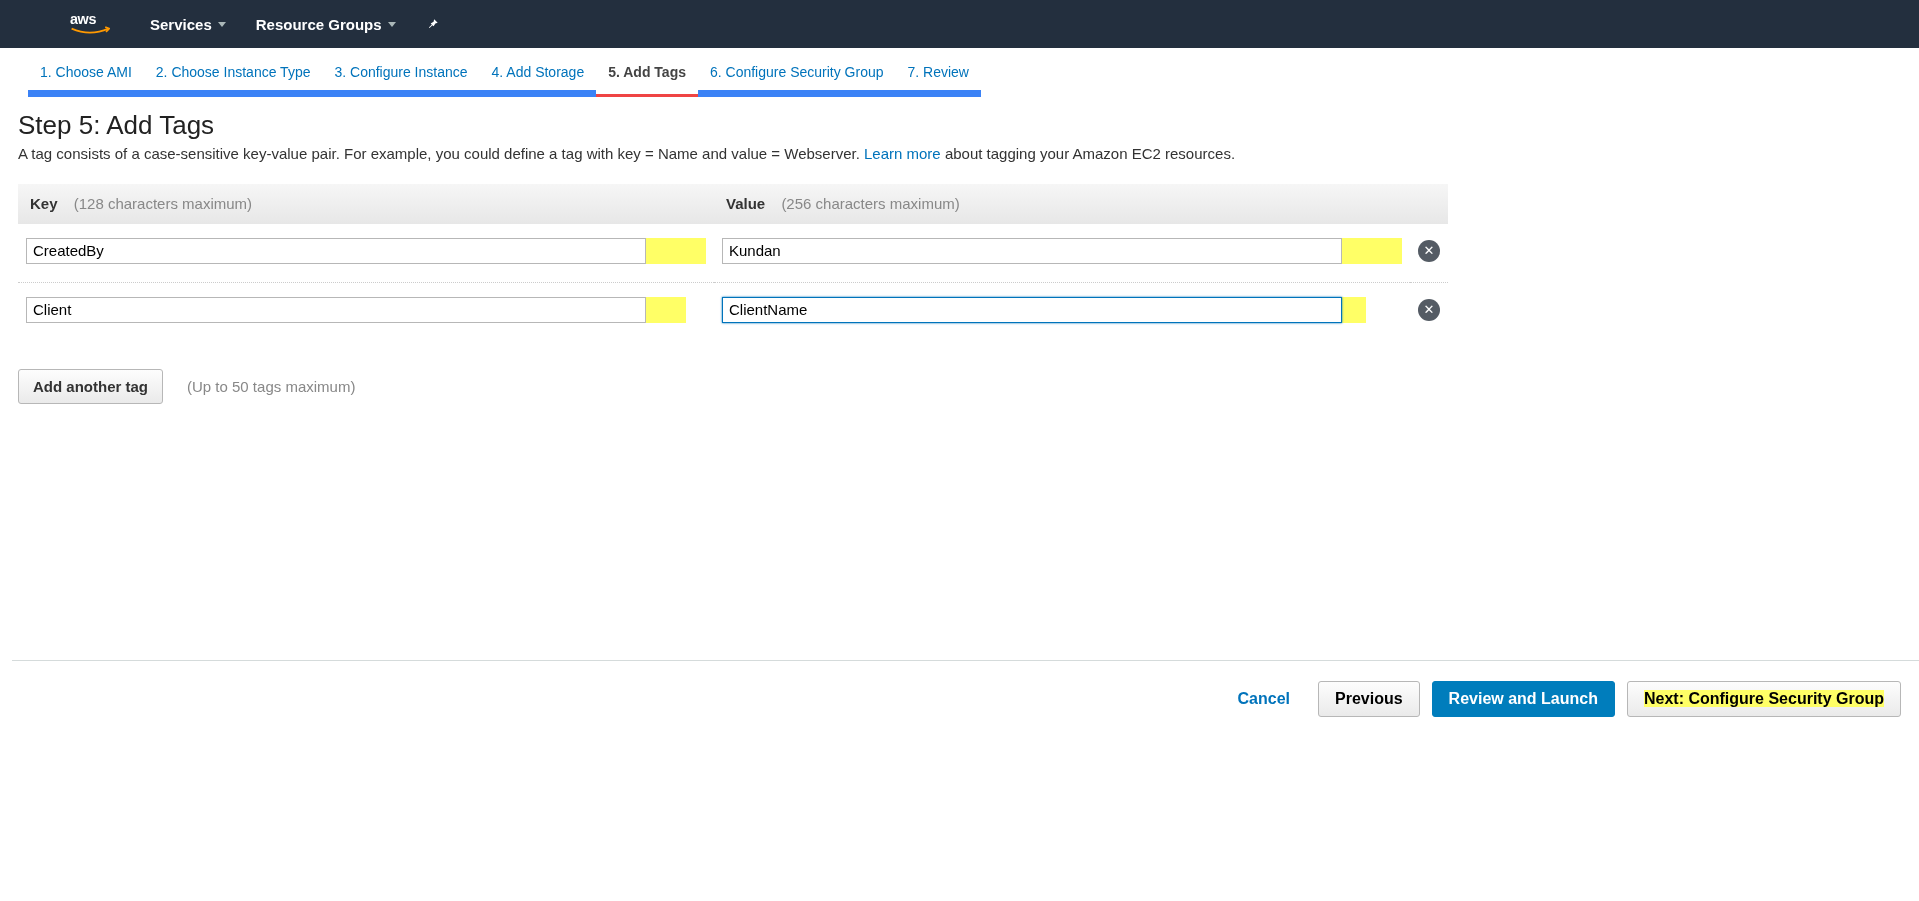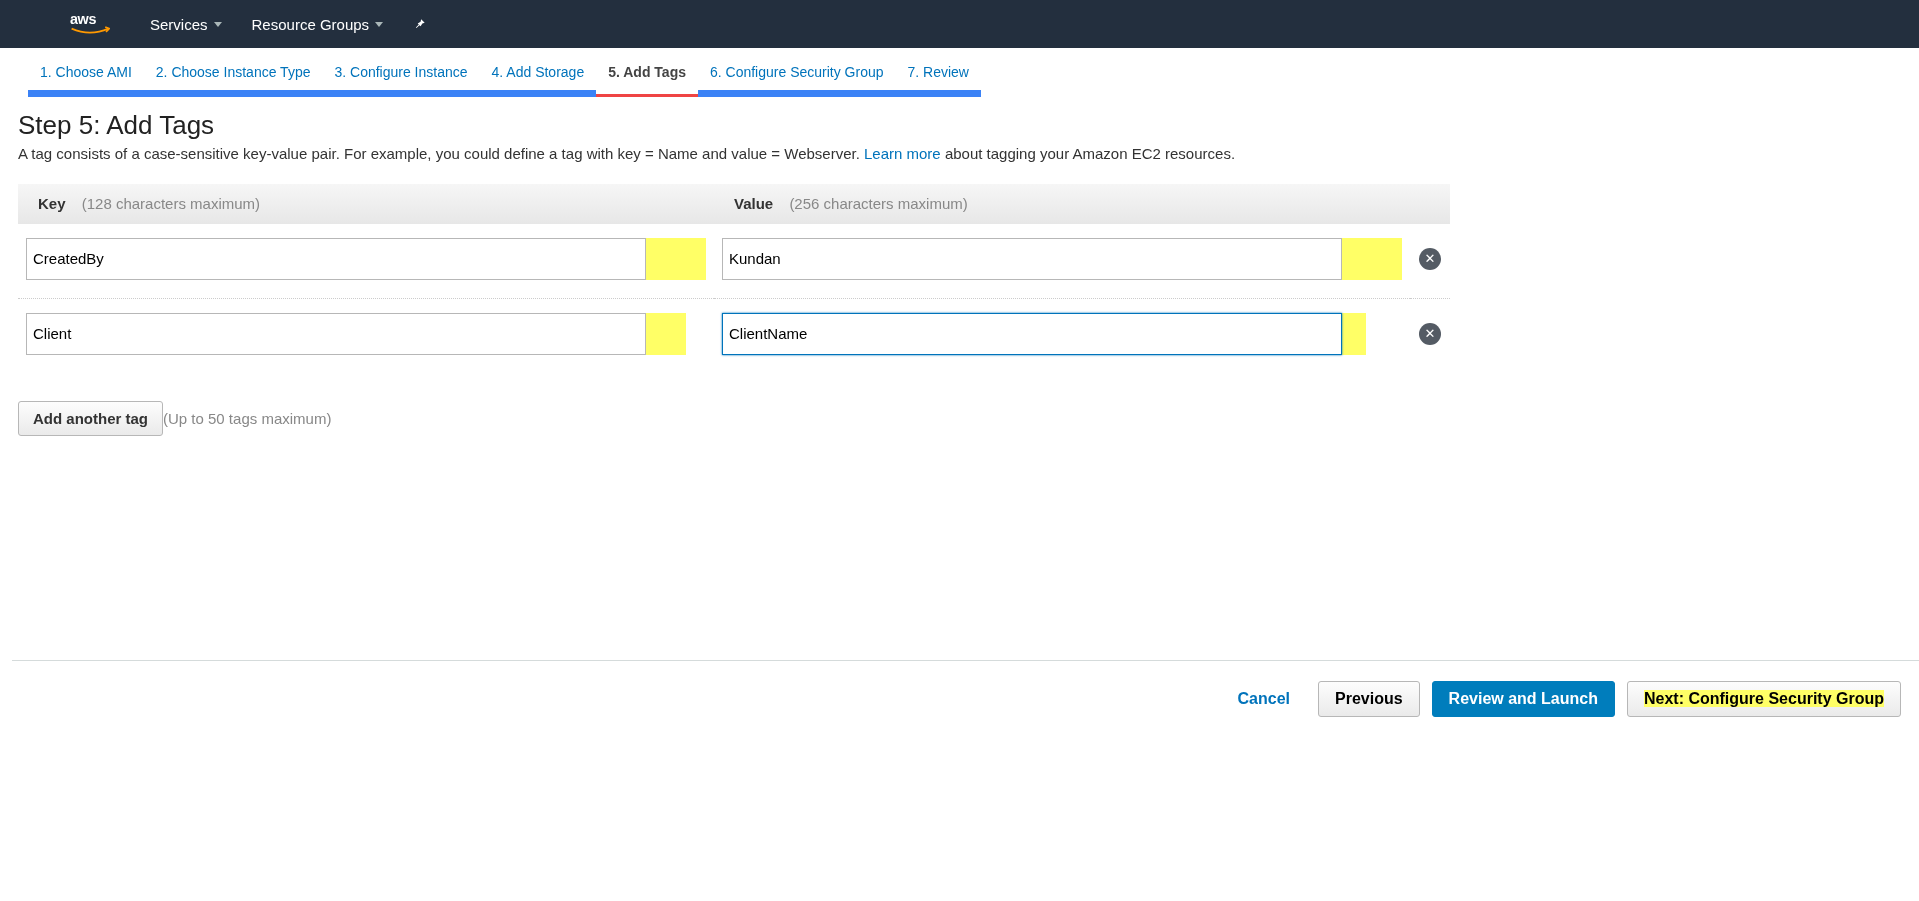--- a/index.html
+++ b/index.html
@@ -3,21 +3,21 @@
 <meta charset="utf-8">
 <style>
 * { box-sizing: border-box; margin: 0; padding: 0; }
 body { font-family: "Amazon Ember", "Helvetica Neue", Arial, sans-serif; font-size: 14px; color: #333; width: 1919px; }
 
 
 .topnav { background: #232f3e; color: #fff; height: 48px; display: flex; align-items: center; padding: 0 20px; }
 .topnav .logo { margin: 0 40px 0 50px; }
 .topnav .nav-left { display: flex; align-items: center; gap: 30px; }
 .topnav .nav-right { margin-left: auto; display: flex; align-items: center; gap: 24px; font-size: 13px; }
-.nav-item { display: inline-flex; align-items: center; gap: 6px; cursor: pointer; white-space: nowrap; font-weight:400; font-size:15px; }
+.nav-item { display: inline-flex; align-items: center; gap: 6px; cursor: pointer; white-space: nowrap; font-weight:700; font-size:15px; }
 .nav-right .nav-item { font-weight:400; font-size:13px; }
 .chev { width:0; height:0; border-left:4px solid transparent; border-right:4px solid transparent; border-top:5px solid #aab7b8; display:inline-block; }
 .bell { width:18px; height:18px; }
 .pin-icon { color:#fff; font-size:15px; }
 
 
 .aws-logo { width:40px; height:24px; }
 .aws-logo text { font-family: Arial, sans-serif; font-weight:700; font-size:18px; fill:#fff; letter-spacing:-.5px; }
 .aws-logo path { stroke:#ff9900; stroke-width:2.2; fill:none; }
 
@@ -29,34 +29,34 @@
 
 
 .page { padding: 12px 18px 0; }
 .page h1 { font-size:26px; font-weight:400; color:#222; margin-bottom:2px; }
 .desc { font-size:15px; color:#333; line-height:1.5; margin-bottom:18px; }
 .desc a { color:#0073bb; text-decoration:none;margin-top:16px; }
 
 
 .tagtable { width:1320px; border-collapse:collapse; }
 .tagtable thead { background: linear-gradient(#f6f6f6,#e7e7e7); height:40px; }
-.tagtable th { text-align:left; padding:10px 20px; font-weight:700; color:#333; font-size:15px; }
+.tagtable th { text-align:left; padding:10px 12px; font-weight:700; color:#333; font-size:15px; }
 .tagtable th .hint { font-weight:400; color:#888; margin-left:12px; }
 .tagtable tbody td { padding:14px 8px 18px; border-bottom:1px dotted #ccc; vertical-align:middle; }
 .tagtable tr.last td { border-bottom:none; }
 .tagtable .keycell { width:640px; }
 .tagtable .valcell { width:640px; }
 .tagtable .delcell { width:40px; text-align:center; }
 
-.tag-input { width:620px; height:42px; padding:3px 6px; font-size:15px; border:1px solid #b7b7b7; font-family:inherit; }
+.tag-input { width:620px; height:26px; padding:3px 6px; font-size:15px; border:1px solid #b7b7b7; font-family:inherit; }
 .tag-input.focused { border:1px solid #0073bb; box-shadow:0 0 2px #0073bb; }
 .hl { background:#ffff66; }
 .delete-btn { width:22px; height:22px; border-radius:50%; background:#545b64; color:#fff; border:none; cursor:pointer; font-size:13px; display:inline-flex; align-items:center; justify-content:center; }
 
-.addtag-row { display:flex; align-items:center; margin-top:28px; }
+.addtag-row { display:flex; align-items:center; gap:24px; margin-top:28px; }
 .addtag { background:linear-gradient(#fdfdfd,#eaeaea); border:1px solid #b7b7b7; border-radius:3px; padding:8px 14px; font-size:15px; font-weight:700; cursor:pointer; color:#333; }
 .addtag-hint { color:#888; font-size:15px; }
 
 
 .footer { position:absolute; top:660px; left:12px; right:0; padding:20px 18px 0; border-top:1px solid #d5dbdb; }
 .footer-inner { display:flex; justify-content:flex-end; gap:12px; align-items:center; }
 .btn { padding:8px 16px; font-size:16px; border-radius:3px; cursor:pointer; border:1px solid #b7b7b7; background:linear-gradient(#fdfdfd,#eaeaea); font-weight:700; }
 .btn.link { border:none; background:none; color:#0073bb; }
 .btn.primary { background:#007dbc; border-color:#007dbc; color:#fff; }
 .btn.next { background:linear-gradient(#fdfdfd,#eaeaea); }

